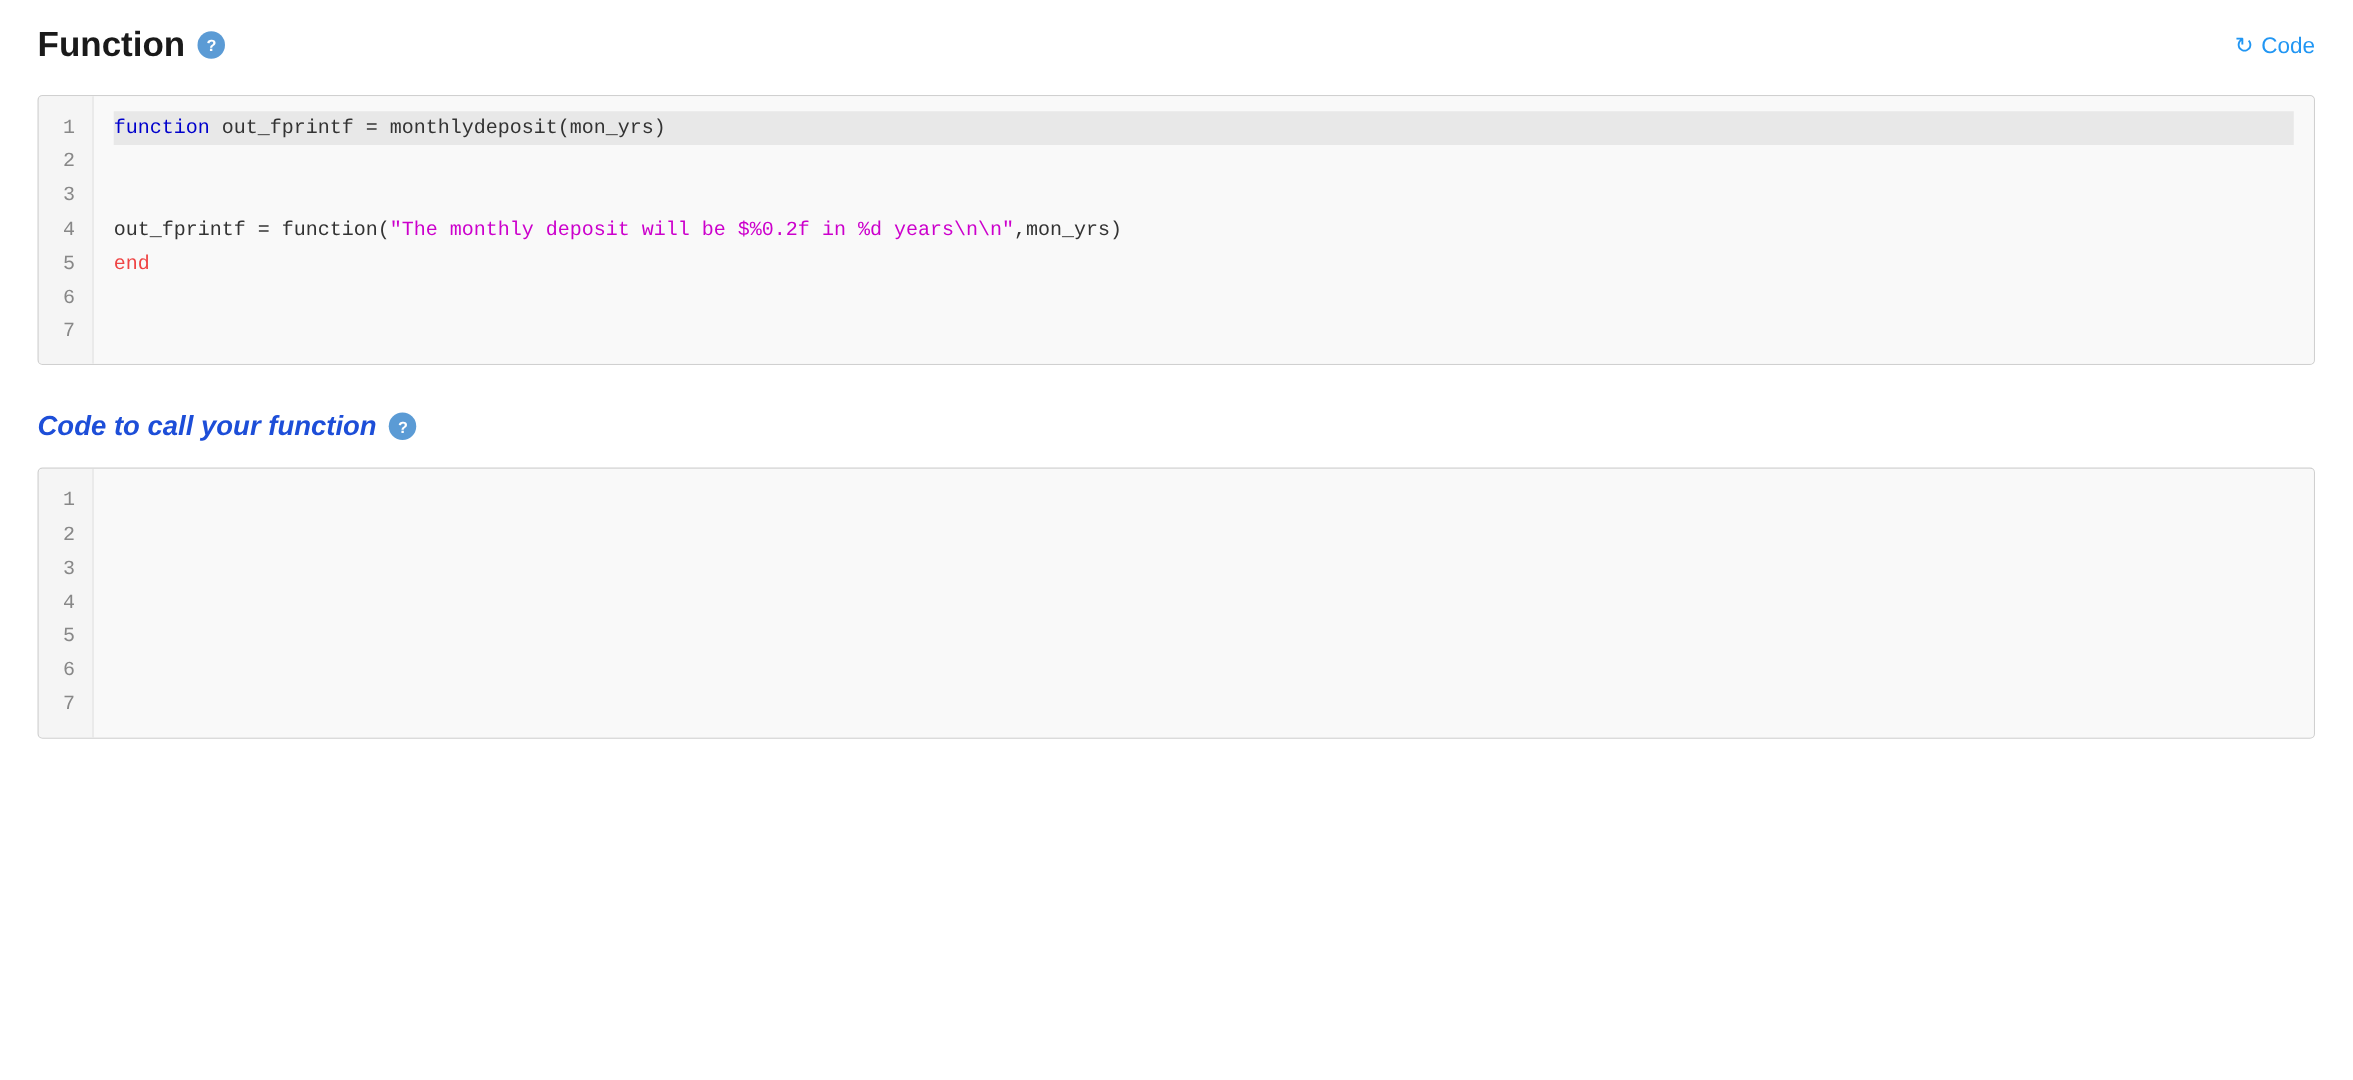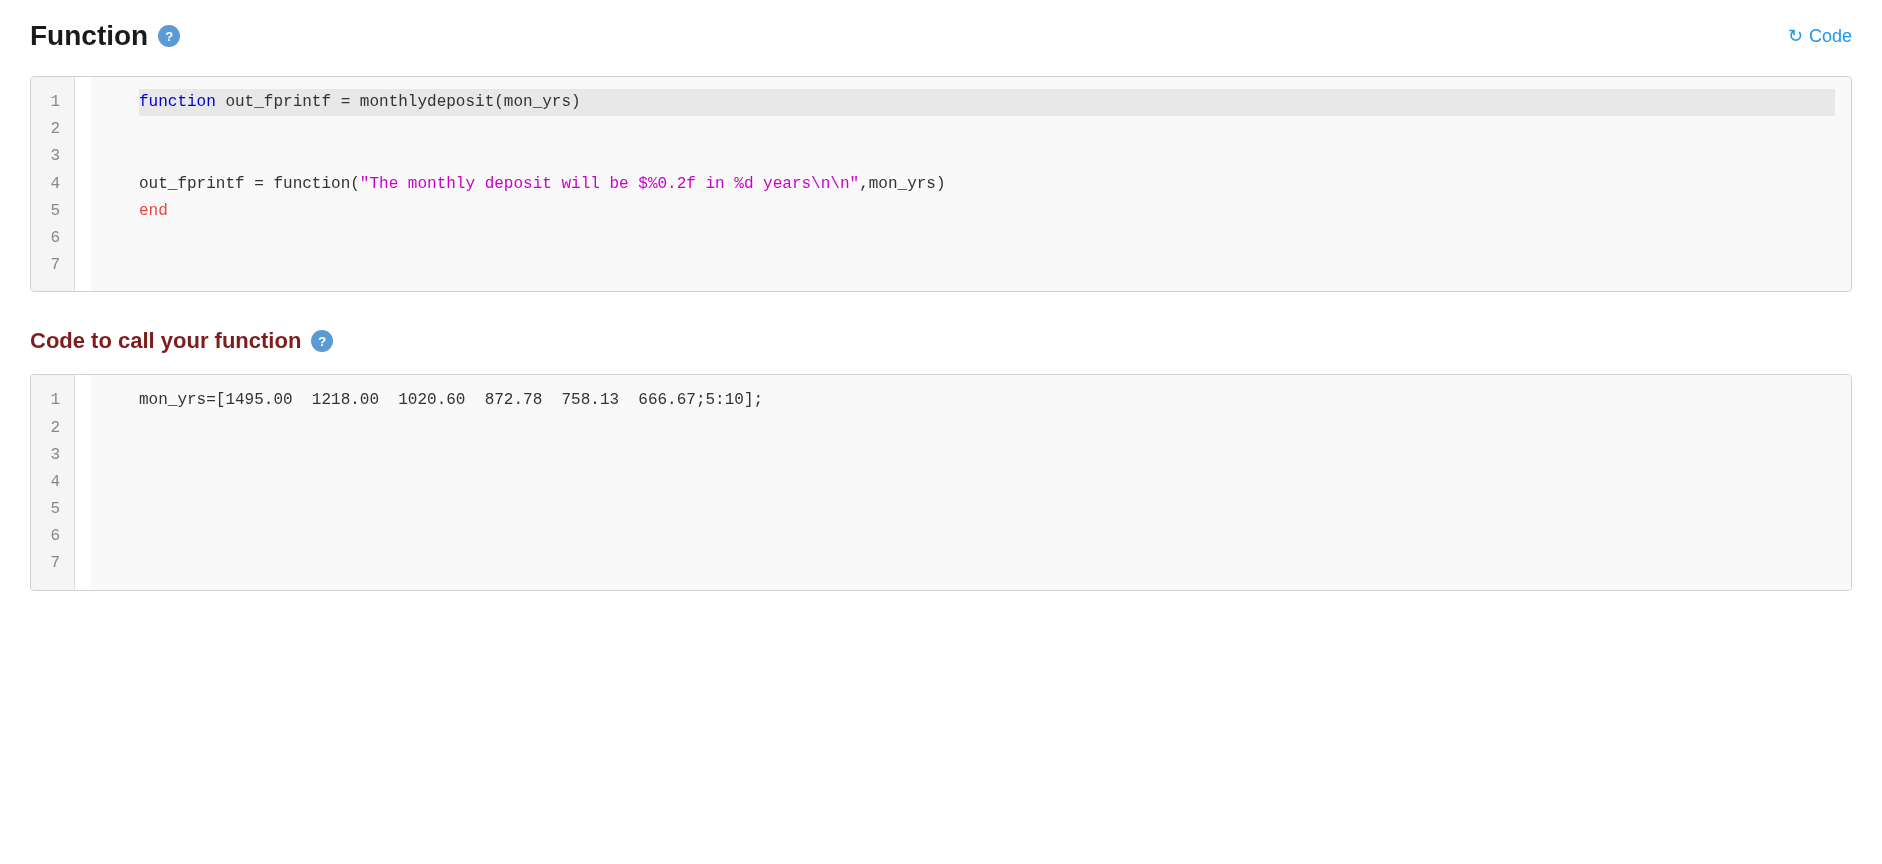--- a/index.html
+++ b/index.html
@@ -1,19 +1,18 @@
 <!DOCTYPE html>
 <html><head>
   <meta charset="utf-8">
   <style>
     * {
       box-sizing: border-box;
       margin: 0;
       padding: 0;
-      gap: 16px;
     }
 
     body {
       font-family: -apple-system, BlinkMacSystemFont, "Segoe UI", Helvetica, Arial, sans-serif;
       background-color: #ffffff;
       color: #333333;
       padding: 20px 30px;
       width: 1882px;
       min-height: 864px;
     }
@@ -103,21 +102,20 @@
       padding: 12px 16px;
       flex: 1;
       background: #f9f9f9;
     }
 
     .code-line {
       display: block;
       line-height: 1.7;
       white-space: pre;
       color: #333333;
-      margin-left: 32px;
     }
 
     .code-line.highlighted {
       background-color: #e8e8e8;
     }
 
     .kw-function {
       color: #0000cc;
       font-weight: normal;
     }
@@ -133,21 +131,22 @@
     .section-heading {
       display: flex;
       align-items: center;
       gap: 10px;
       margin-bottom: 20px;
     }
 
     .section-title {
       font-size: 22px;
       font-weight: 700;
-      color: #7f1d1d;
+      color: #1d4ed8;
+      font-style: italic;
     }
   </style>
 </head>
 <body>
 
 <div class="page-header">
   <div class="title-area">
     <h1 class="page-title">Function</h1>
     <span class="help-icon">?</span>
   </div>
@@ -190,21 +189,20 @@
     <div class="line-numbers">
       <span class="line-number">1</span>
       <span class="line-number">2</span>
       <span class="line-number">3</span>
       <span class="line-number">4</span>
       <span class="line-number">5</span>
       <span class="line-number">6</span>
       <span class="line-number">7</span>
     </div>
     <div class="code-content">
-      <span class="code-line">mon_yrs=[1495.00  1218.00  1020.60  872.78  758.13  666.67;5:10];</span>
       <span class="code-line"> </span>
       <span class="code-line"> </span>
       <span class="code-line"> </span>
       <span class="code-line"> </span>
       <span class="code-line"> </span>
     </div>
   </div>
 </div>
 
 </body></html>

